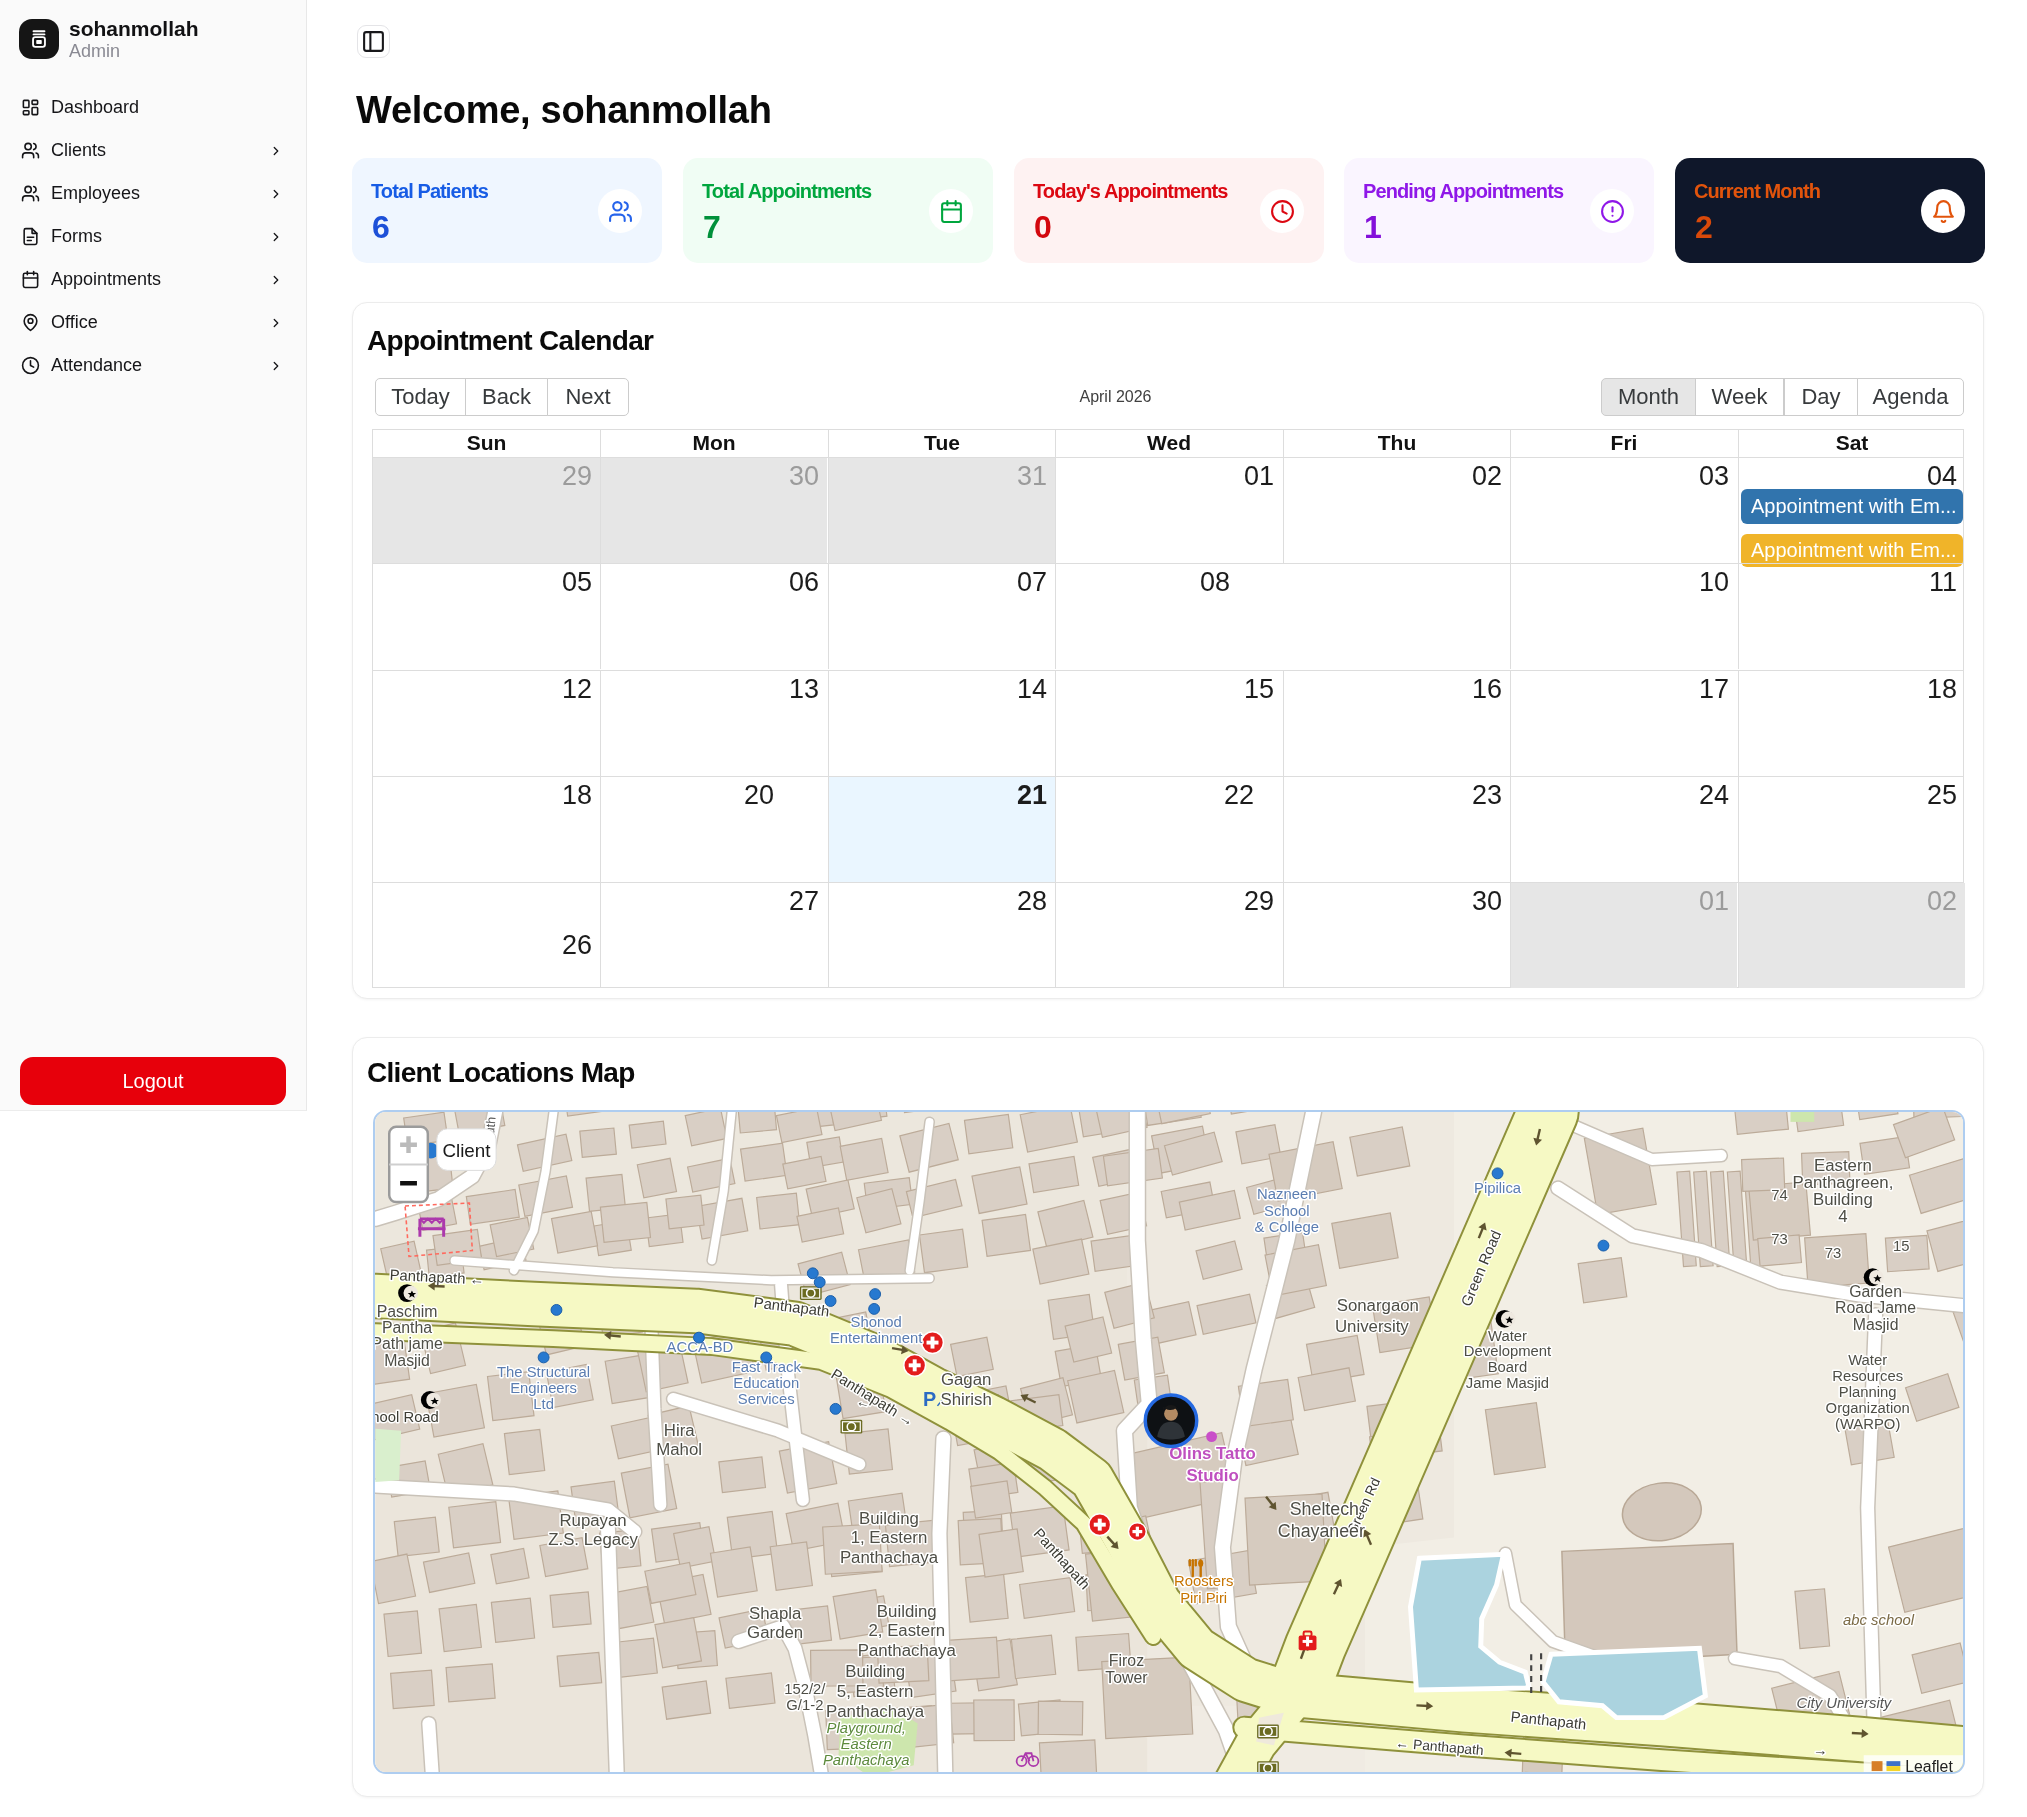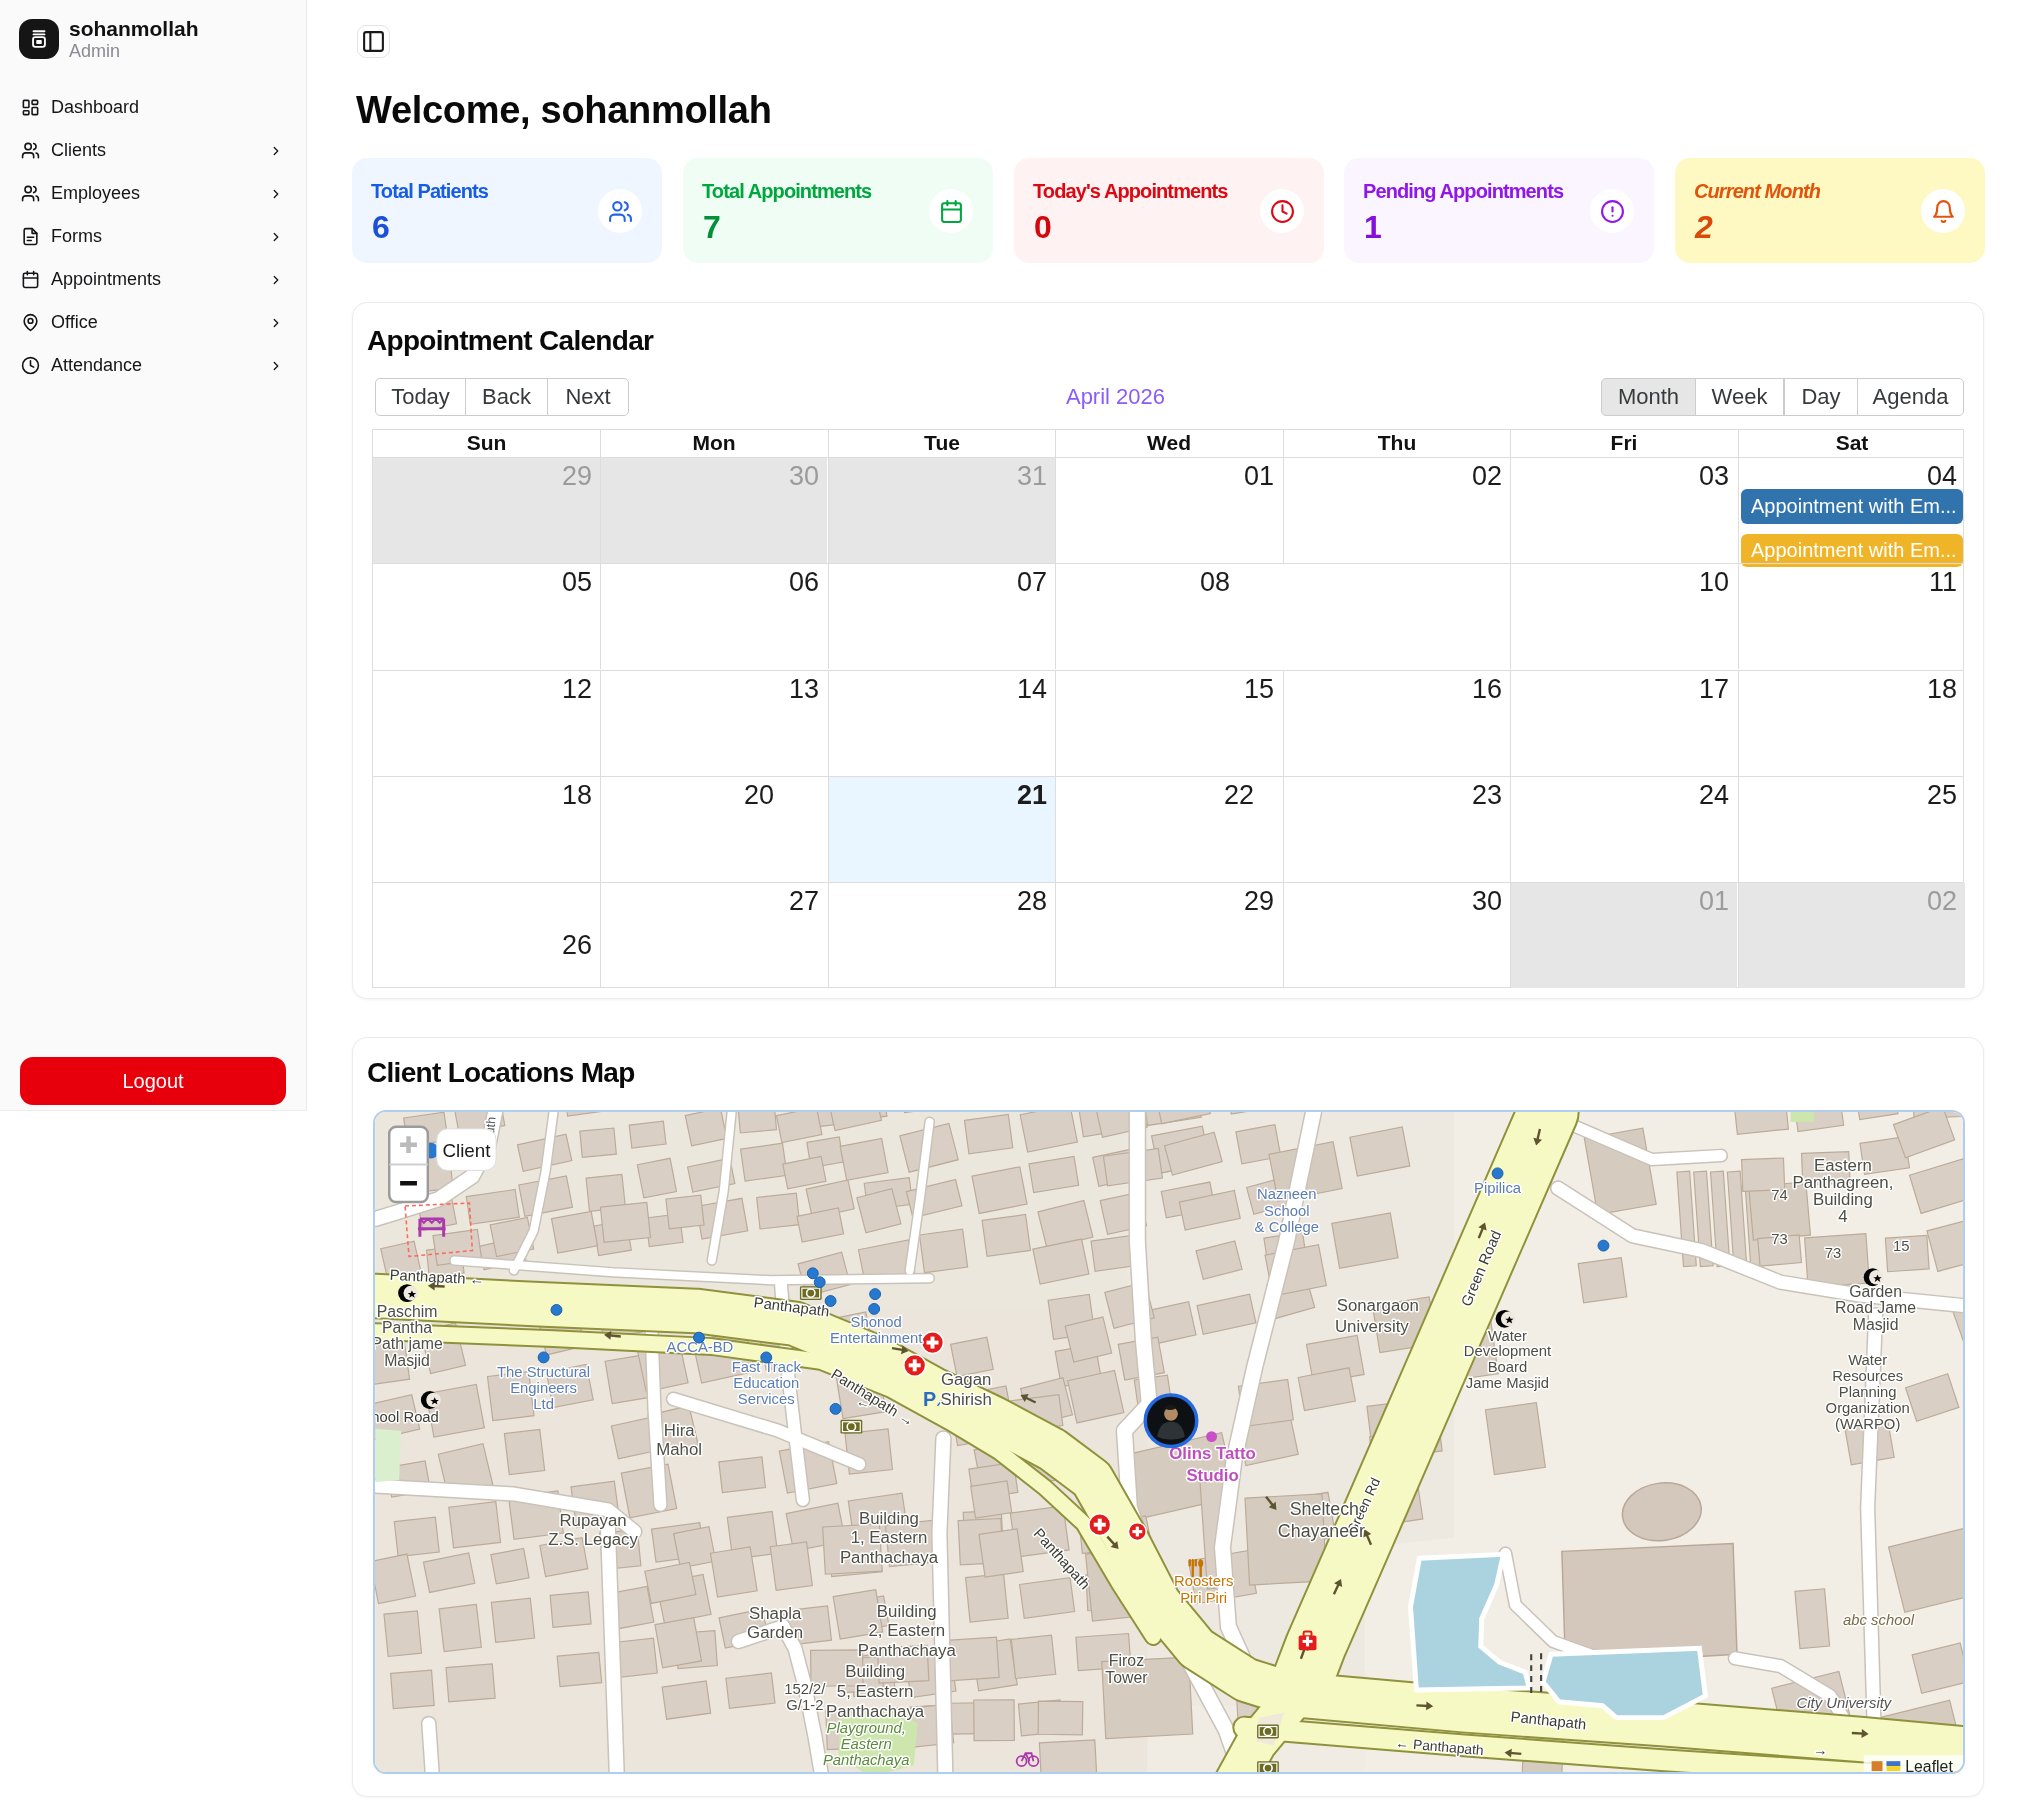--- a/index.html
+++ b/index.html
@@ -156,38 +156,38 @@
     <div class="t" style="color:#8f17e8;">Pending Appointments</div>
     <div class="n" style="color:#8410da;">1</div>
     <div class="circ">
         <svg width="25" height="25" viewBox="0 0 24 24" fill="none" stroke="#8f17e8" stroke-width="2" stroke-linecap="round" stroke-linejoin="round">
           <circle cx="12" cy="12" r="10"></circle>
           <path d="M12 8v4"></path>
           <path d="M12 16h.01"></path>
         </svg>
       </div>
   </div>
-  <div class="scard" style="left:1675px; background:#fef9c3;font-style:italic;">
+  <div class="scard" style="left:1675px; background:#0f172a;">
     <div class="t" style="color:#e2540c;">Current Month</div>
     <div class="n" style="color:#d8490a;">2</div>
     <div class="circ">
         <svg width="25" height="25" viewBox="0 0 24 24" fill="none" stroke="#e2540c" stroke-width="2" stroke-linecap="round" stroke-linejoin="round">
           <path d="M6 8a6 6 0 0 1 12 0c0 7 3 9 3 9H3s3-2 3-9"></path>
           <path d="M10.3 21a1.94 1.94 0 0 0 3.4 0"></path>
         </svg>
       </div>
   </div>
 
   <div class="bigcard" style="top:302px; height:697px;">
     <div class="cardtitle" style="top:22px;">Appointment Calendar</div>
 
     <div class="rbtn" style="left:22px; width:91px; border-radius:5px 0 0 5px;">Today</div>
     <div class="rbtn" style="left:112px; width:83px;">Back</div>
     <div class="rbtn" style="left:194px; width:82px; border-radius:0 5px 5px 0;">Next</div>
-    <div class="abs" style="left:614px; top:75px; width:297px; height:38px; font-size:22px; color:#8b5cf6; display:flex; align-items:center; justify-content:center;">April 2026</div>
+    <div class="abs" style="left:614px; top:75px; width:297px; height:38px; font-size:16px; color:#404040; display:flex; align-items:center; justify-content:center;">April 2026</div>
     <div class="rbtn" style="left:1248px; width:95px; border-radius:5px 0 0 5px; background:#e6e6e6;">Month</div>
     <div class="rbtn" style="left:1342px; width:89px;">Week</div>
     <div class="rbtn" style="left:1431px; width:74px;">Day</div>
     <div class="rbtn" style="left:1504px; width:107px; border-radius:0 5px 5px 0;">Agenda</div>
 
     <div class="cal">
         <div class="cal-head">
           <div class="cal-hcell" style="left:0px;width:227px;border-left:none;">Sun</div>
           <div class="cal-hcell" style="left:227px;width:227px;">Mon</div>
           <div class="cal-hcell" style="left:455px;width:227px;">Tue</div>

